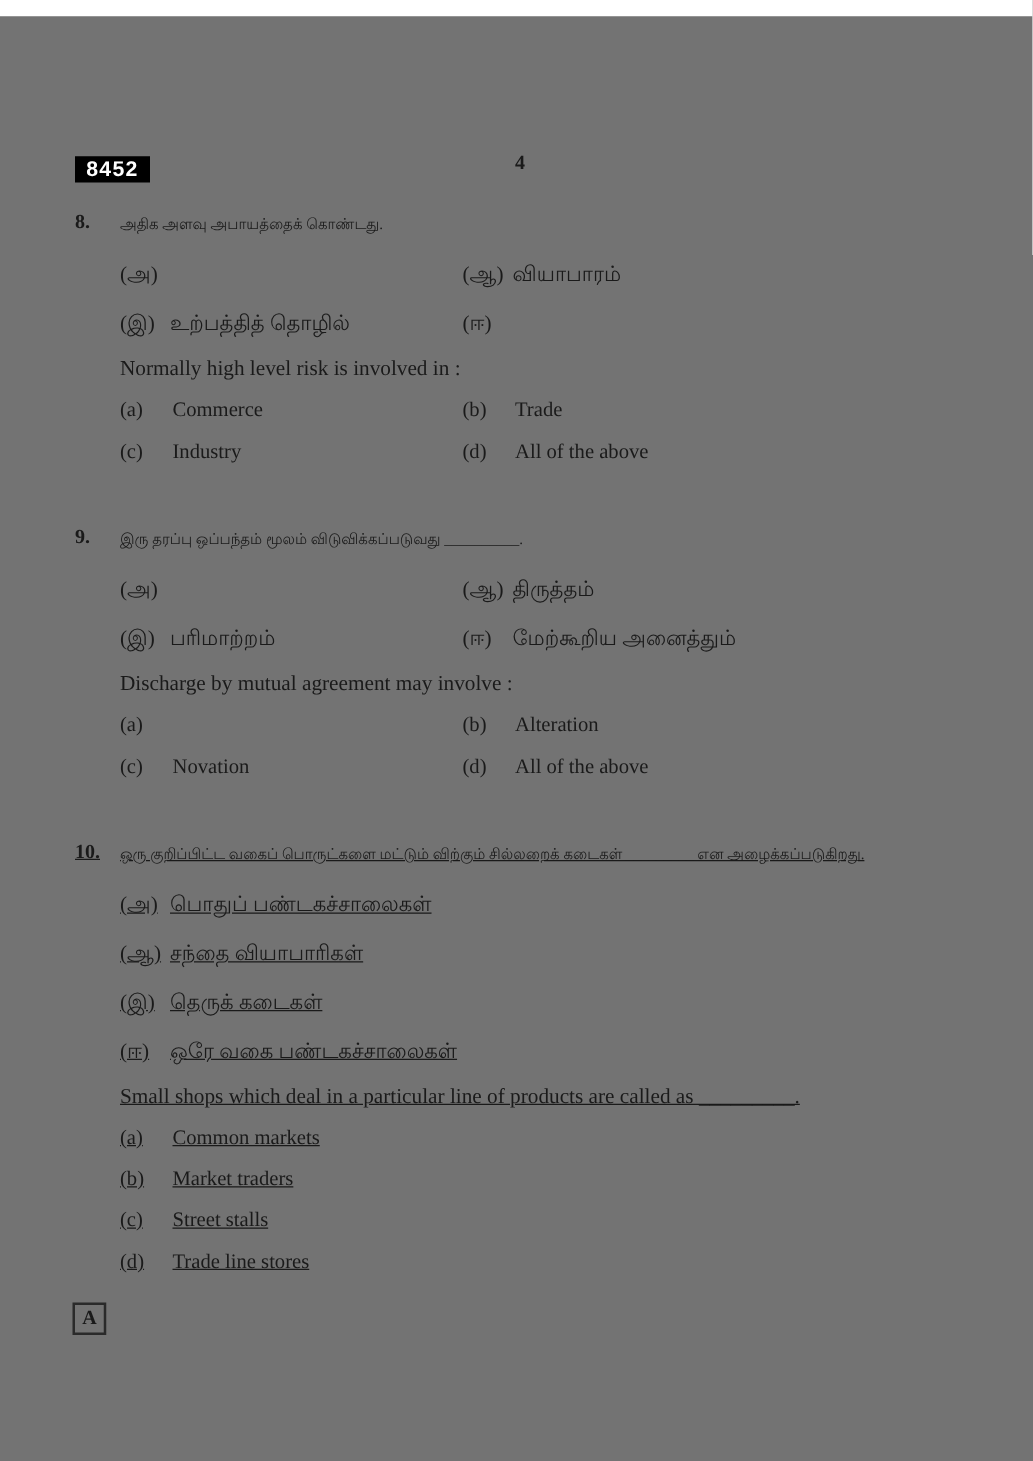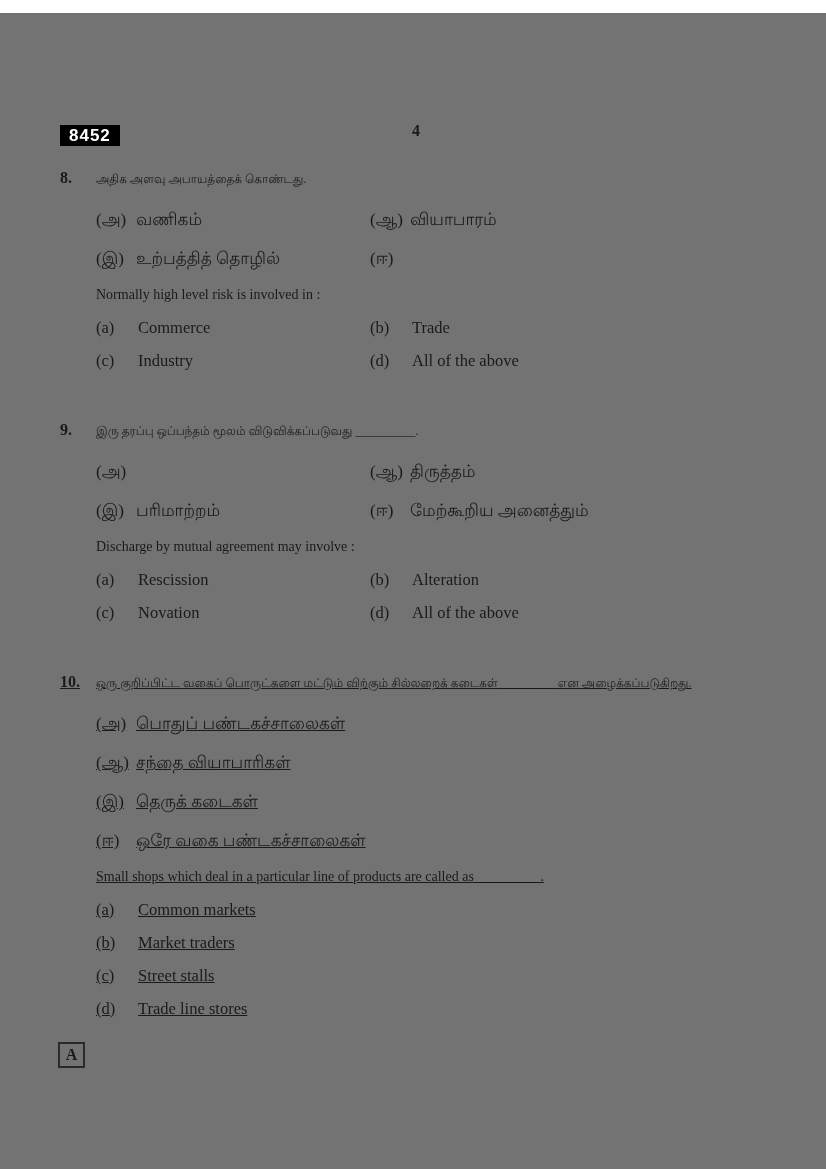--- a/index.html
+++ b/index.html
@@ -57,21 +57,21 @@
     font-size: 16px;
     line-height: 26px;
   }
   .q-text-ta {
     flex: 1;
     font-size: 12px;
     line-height: 28px;
   }
   .q-text-en {
     margin-left: 36px;
-    font-size: 14px;
+    font-size: 17px;
     line-height: 20px;
   }
 
   
   .opts-2col {
     margin-left: 36px;
     display: grid;
     grid-template-columns: 274px 1fr;
   }
   
@@ -113,21 +113,20 @@
 
   <div class="question">
     <div class="q-line">
       <span class="q-num">8.</span>
       <span class="q-text-ta">அதிக அளவு அபாயத்தைக் கொண்டது.</span>
     </div>
 
     <div class="opts-2col">
       <div class="opt opt-ta">
         <span class="opt-label-ta">(அ)</span>
-        <span class="opt-text">வணிகம்</span>
       </div>
       <div class="opt opt-ta">
         <span class="opt-label-ta">(ஆ)</span>
         <span class="opt-text">வியாபாரம்</span>
       </div>
       <div class="opt opt-ta">
         <span class="opt-label-ta">(இ)</span>
         <span class="opt-text">உற்பத்தித் தொழில்</span>
       </div>
       <div class="opt opt-ta">
@@ -179,21 +178,20 @@
         <span class="opt-label-ta">(ஈ)</span>
         <span class="opt-text">மேற்கூறிய அனைத்தும்</span>
       </div>
     </div>
 
     <div class="q-text-en stem-ta-gap">Discharge by mutual agreement may involve :</div>
 
     <div class="opts-2col">
       <div class="opt opt-en">
         <span class="opt-label-en">(a)</span>
-        <span class="opt-text">Rescission</span>
       </div>
       <div class="opt opt-en">
         <span class="opt-label-en">(b)</span>
         <span class="opt-text">Alteration</span>
       </div>
       <div class="opt opt-en">
         <span class="opt-label-en">(c)</span>
         <span class="opt-text">Novation</span>
       </div>
       <div class="opt opt-en">

